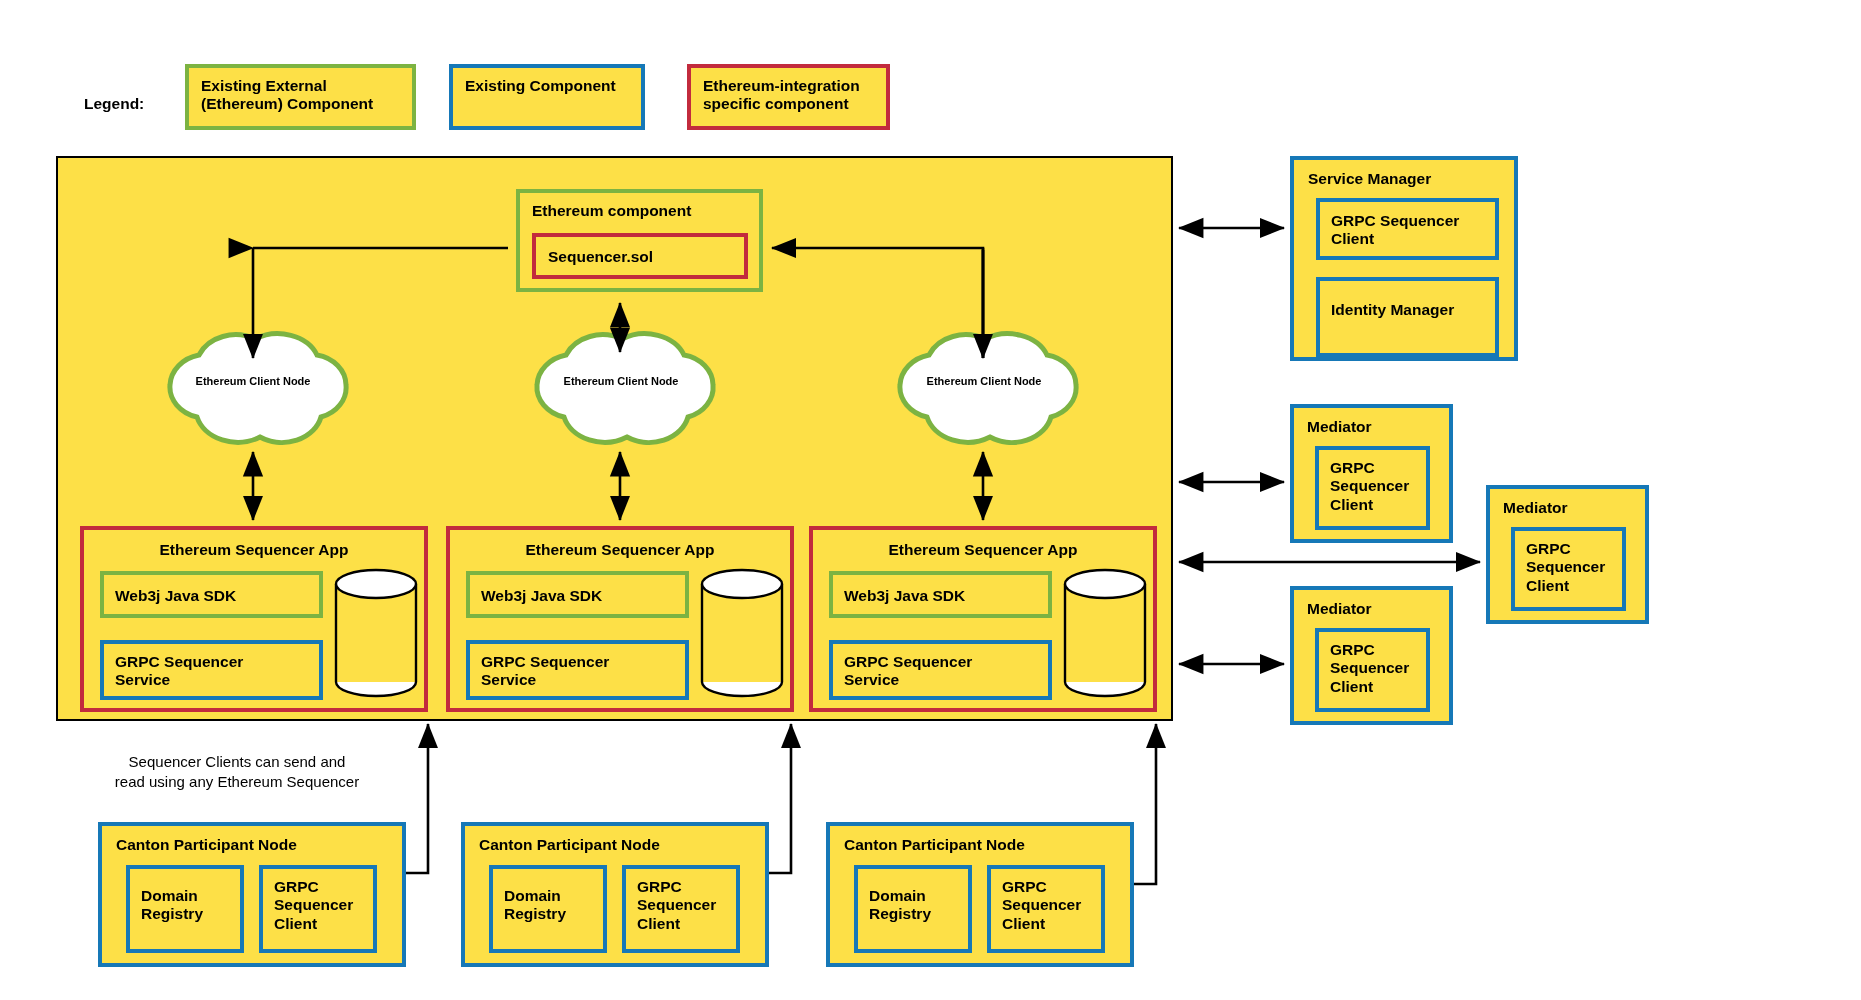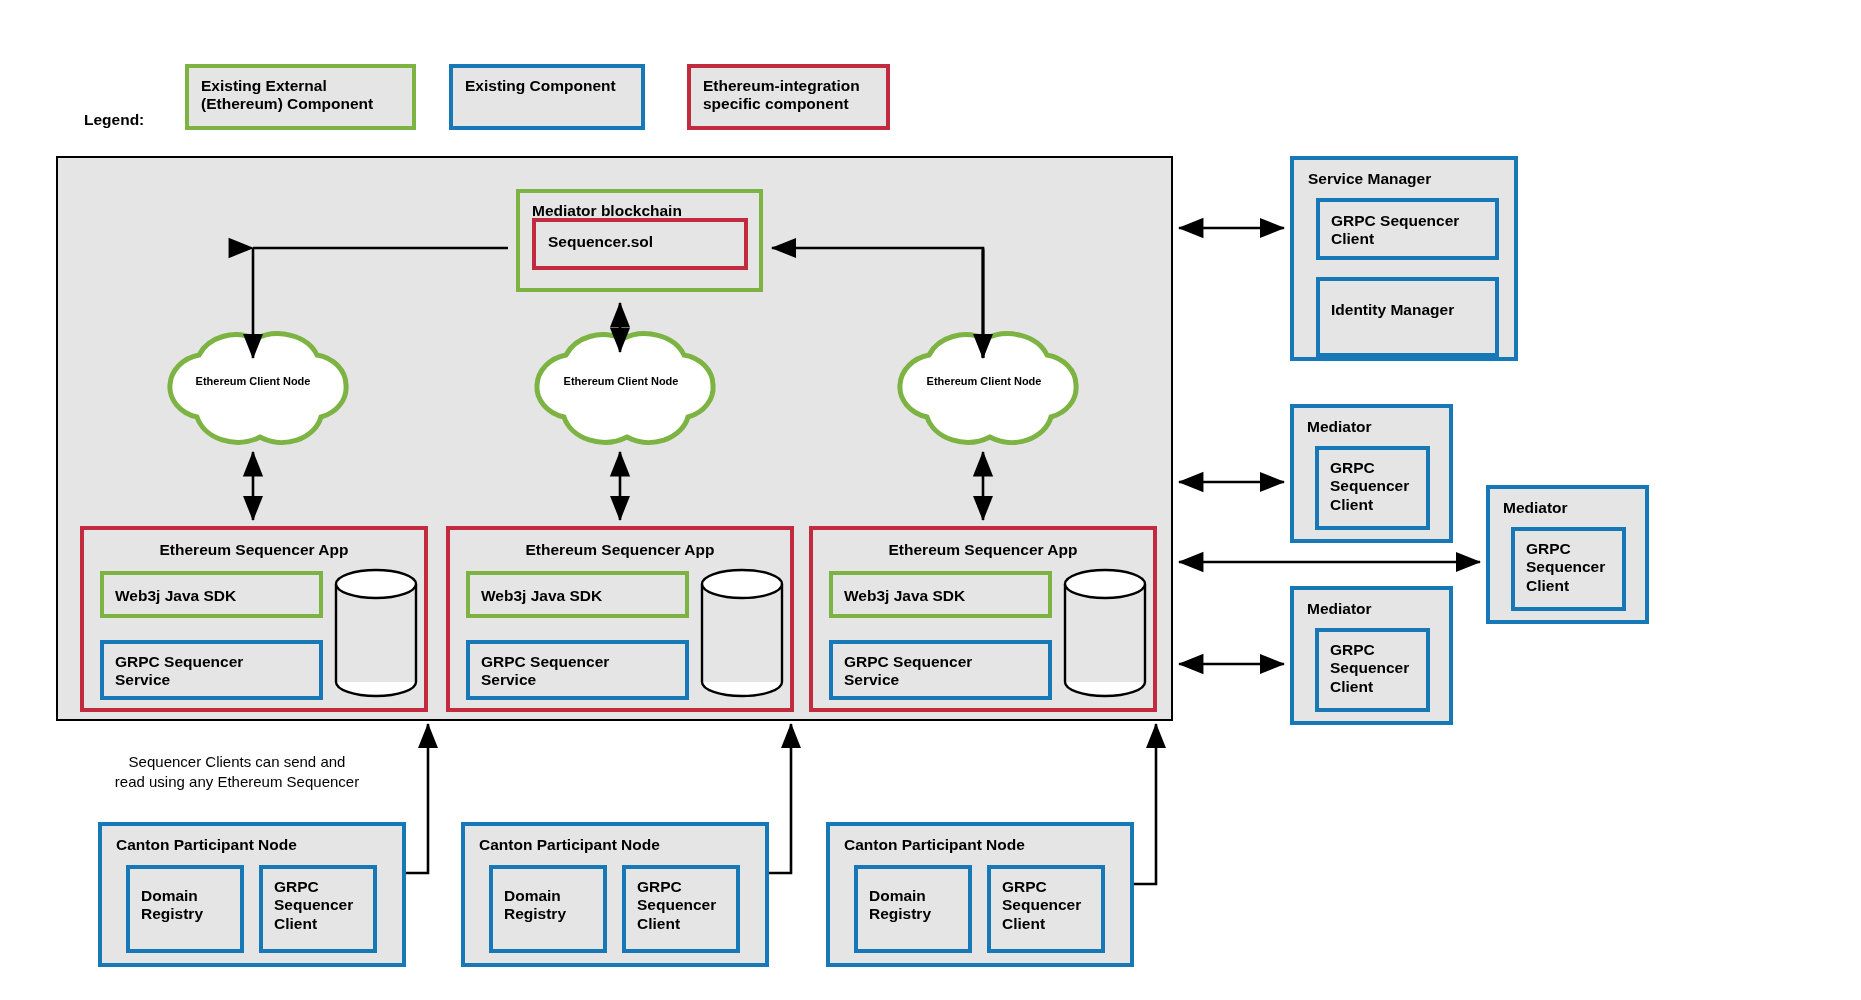--- a/index.html
+++ b/index.html
@@ -15,42 +15,41 @@
     background:#ffffff;
     overflow:hidden;
   }
   .abs{position:absolute;box-sizing:border-box;}
   svg.layer{position:absolute;left:0;top:0;width:1861px;height:1000px;overflow:visible;pointer-events:none;}
 
   
   .box{
     position:absolute;
     box-sizing:border-box;
-    background:#e5e5e5;
+    background:#fde047;
   }
   .b-green{border:4px solid #7cb342;}
   .b-blue{border:4px solid #1678b7;}
   .b-red{border:4px solid #c22b3d;}
   .b-black{border:2px solid #000000;}
 
   .lbl{
     position:absolute;
     box-sizing:border-box;
     font-weight:bold;
     color:#000000;
     white-space:pre-line;
     line-height:1.18;
   }
   .t15{font-size:15.5px;}
 
   .legend-label{
     font-weight:bold;
     font-size:15.5px;
     color:#000;
-    margin-top:16px;
   }
   .pad{padding:9px 12px;}
   .center{text-align:center;}
 
   
   .cloud-text{
     position:absolute;
     text-align:center;
     font-weight:bold;
     font-size:11px;
@@ -84,22 +83,22 @@
 specific component</div>
   </div>
 
   <div class="box b-blue" style="left:449px; top:64px; width:196px; height:66px;">
     <div class="lbl t15 pad" style="left:0;top:0;width:100%;">Existing Component</div>
   </div>
 
   <div class="box b-black" style="left:56px; top:156px; width:1117px; height:565px;"></div>
 
   <div class="box b-green" style="left:516px; top:189px; width:247px; height:103px;">
-    <div class="lbl t15" style="left:12px; top:9px;">Mediator blockchain</div>
-    <div class="box b-red" style="left:12px; top:25px; width:216px; height:52px;padding-left:28px;">
+    <div class="lbl t15" style="left:12px; top:9px;">Ethereum component</div>
+    <div class="box b-red" style="left:12px; top:40px; width:216px; height:46px;padding-left:28px;">
       <div class="lbl t15" style="left:12px; top:11px;">Sequencer.sol</div>
     </div>
   </div>
 
   <svg class="layer" viewBox="0 0 1861 1000">
     <g fill="#ffffff" stroke="#7cb342" stroke-width="5">
 
       <path d="M199,355 a40,34 0 0 1 56,-16 a42,33 0 0 1 62,16 a36,31 0 0 1 29,30
                a36,31 0 0 1 -25,32 a40,33 0 0 1 -61,20 a42,34 0 0 1 -63,-20
                a37,31 0 0 1 -27,-32 a37,32 0 0 1 29,-30 z"></path>

